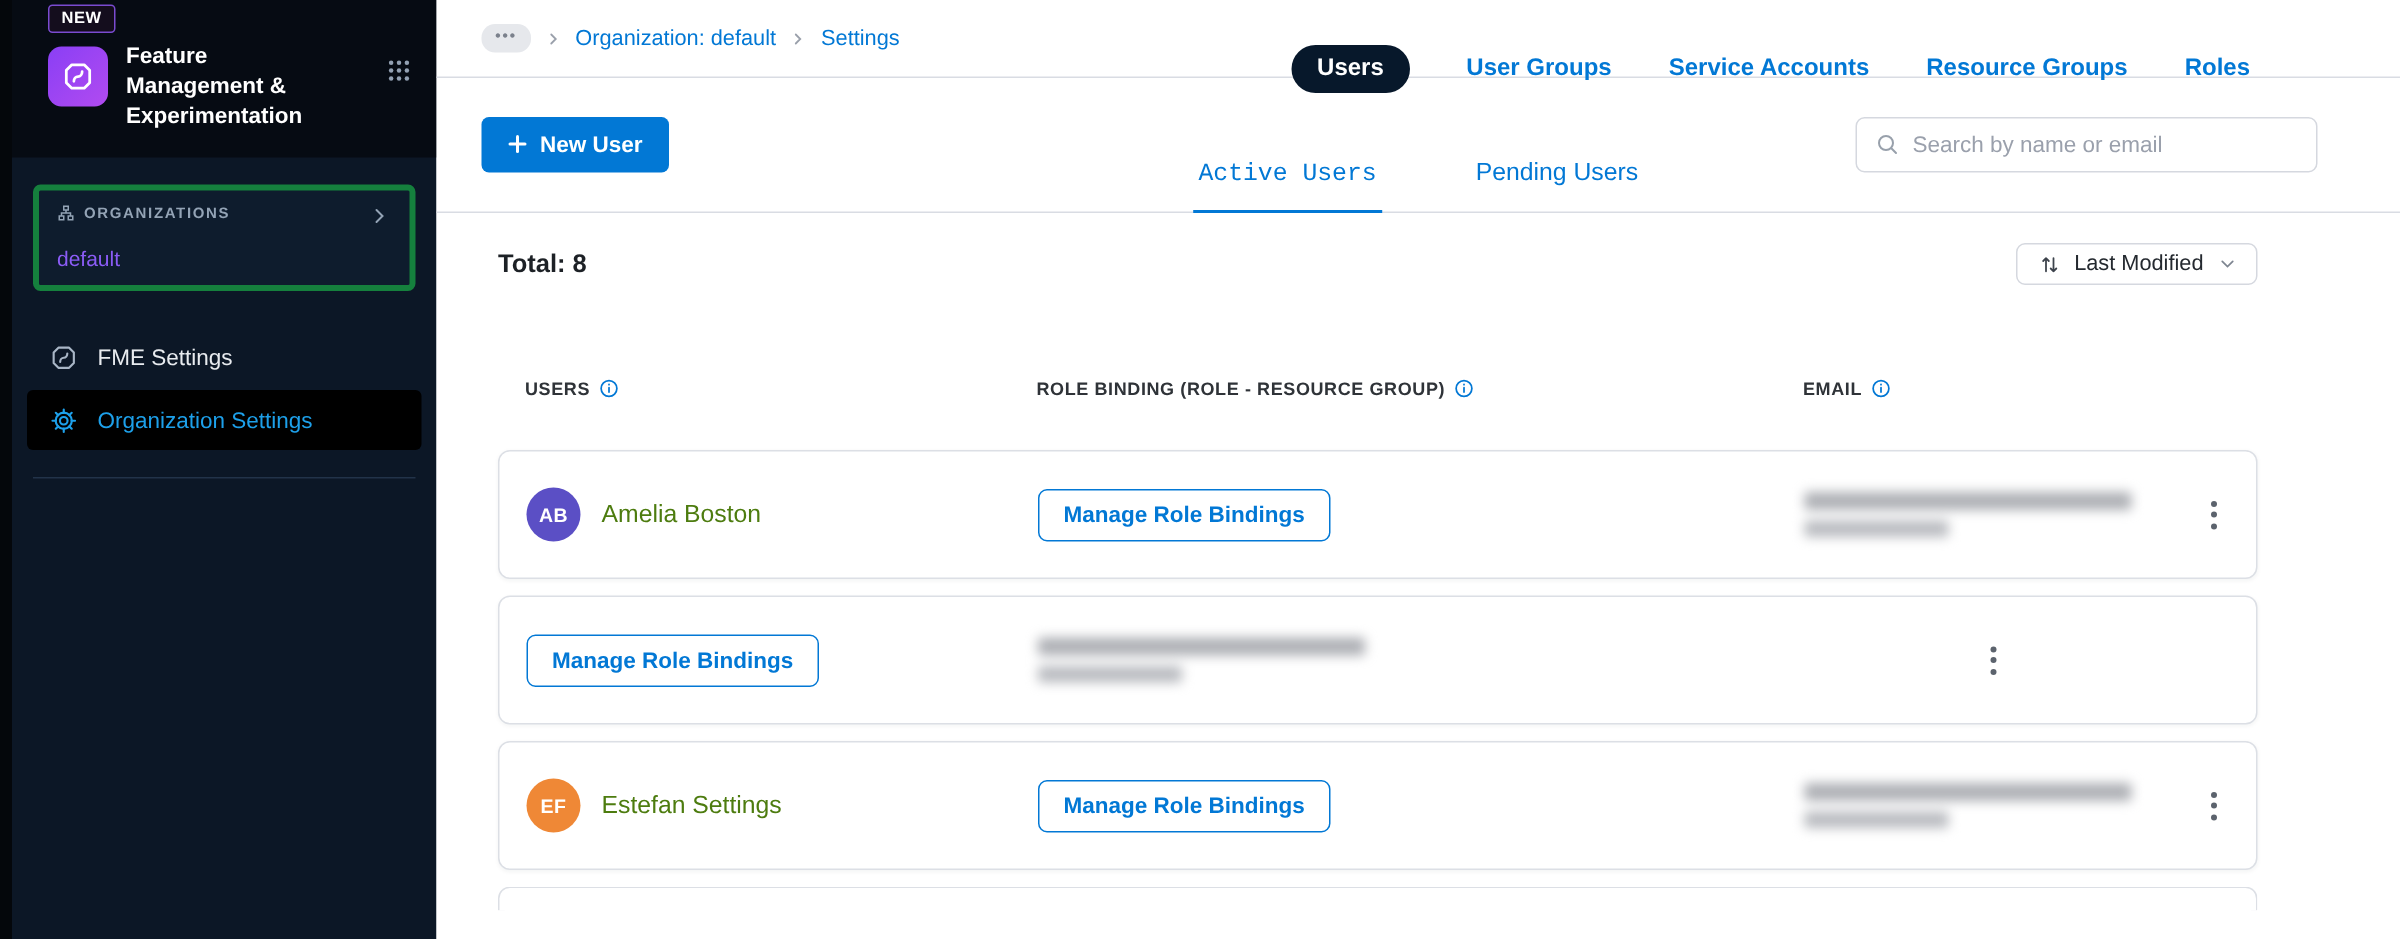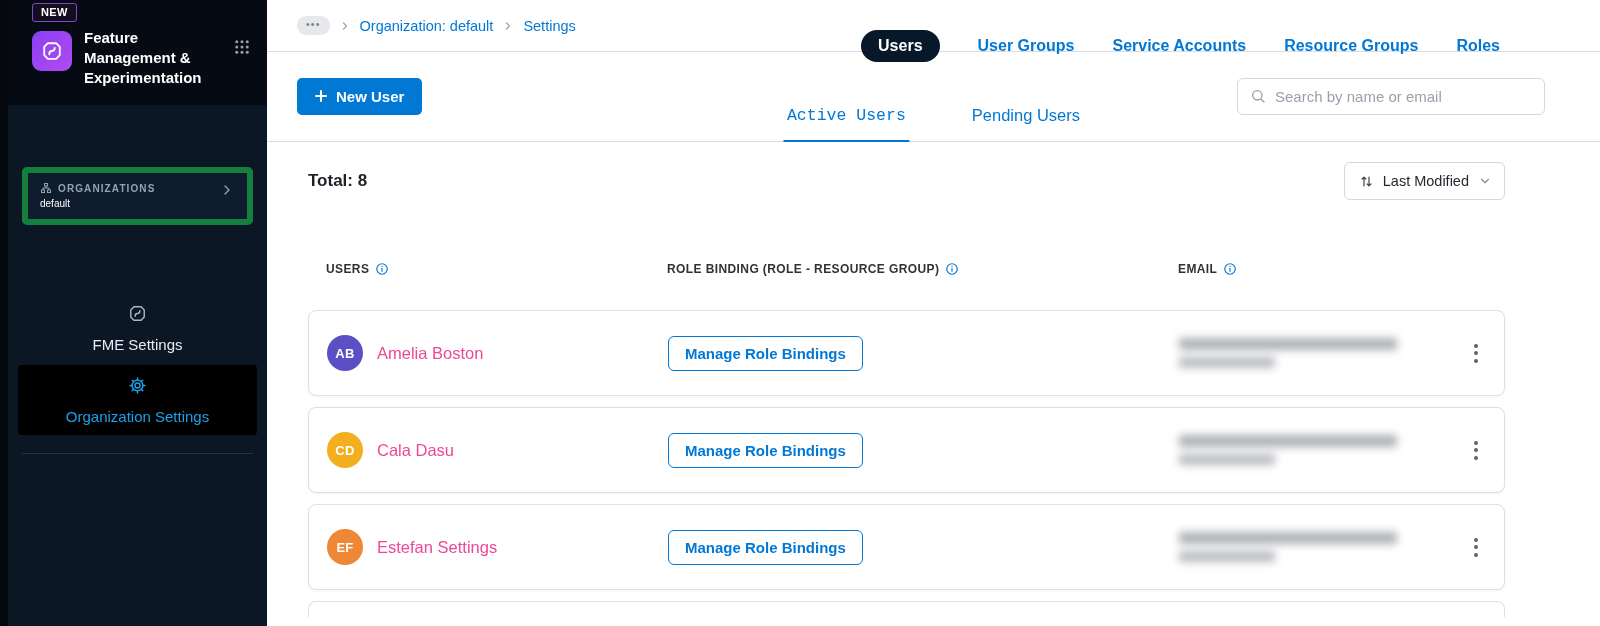--- a/index.html
+++ b/index.html
@@ -3,40 +3,40 @@
 <meta charset="utf-8">
 <style>
   * { box-sizing: border-box; margin: 0; padding: 0; }
   html, body { width: 1600px; height: 626px; }
   body { display: flex; font-family: "Liberation Sans", sans-serif; background: #fff; overflow: hidden; }
 
   
   .edge-strip { width: 8px; background: #04070b; flex-shrink: 0; }
 
   
-  .sidebar { width: 259px; background: #0c1726; flex-shrink: 0; display: flex; flex-direction: column; gap: 44px; }
+  .sidebar { width: 283px; background: #0c1726; flex-shrink: 0; display: flex; flex-direction: column; }
   .sb-header { background: #060b13; padding: 2px 16px 18px 16px; }
   .new-badge { display: inline-block; margin-left: 8px; font-size: 11px; font-weight: 700; color: #fff;
     background: #140d1d; border: 1px solid #7a4bd0; border-radius: 3px; padding: 2px 8px 3px; letter-spacing: .4px; }
   .sb-brand { display: flex; align-items: flex-start; gap: 12px; margin-top: 6px; padding-left: 8px; }
   .logo { width: 40px; height: 40px; border-radius: 9px; background: linear-gradient(135deg, #8a3ff5, #b14bf0);
     display: flex; align-items: center; justify-content: center; flex-shrink: 0; margin-top: 3px; }
   .brand-title { font-size: 15px; font-weight: 700; color: #fff; line-height: 1.32; width: 150px; }
   .grid-icon { margin-left: auto; margin-top: 10px; color: #93a1b3; cursor: pointer; }
 
-  .org-box { margin: 18px 14px 0; border: 6px solid #15803d; background: #0e1c2d; border-radius: 5px;
+  .org-box { margin: 18px 14px 0; border: 4px solid #15803d; background: #0e1c2d; border-radius: 5px;
     padding: 9px 12px 10px; display: flex; align-items: flex-start; cursor: pointer; }
   .org-label-row { display: flex; align-items: center; gap: 6px; color: #93a3b5; }
   .org-label { font-size: 10px; letter-spacing: 1.1px; font-weight: 600; }
-  .org-value { color: #ffffff; font-size: 10px; margin-top: 4px; }
+  .org-value { color: #8b5cf6; font-size: 14px; margin-top: 16px; }
   .org-chevron { margin-left: auto; color: #93a3b5; display: flex; }
 
   .menu { margin-top: 24px; display: flex; flex-direction: column; gap: 2px; }
   .menu-item { display: flex; align-items: center; gap: 13px; margin: 0 10px; padding: 10px 14px;
-    border-radius: 4px; color: #e8ebef; font-size: 15px; cursor: pointer; flex-direction: column; }
+    border-radius: 4px; color: #e8ebef; font-size: 15px; cursor: pointer; }
   .mi-icon { width: 20px; height: 20px; color: #a9b6c6; display: flex; align-items: center; justify-content: center; flex-shrink: 0; }
   .menu-item.active { background: #000000; color: #1da0ea; }
   .menu-item.active .mi-icon { color: #1da0ea; }
   .sb-divider { height: 1px; background: #223349; margin: 16px 14px; }
   .info-right { margin-left: auto; color: #8b99ab; display: flex; }
 
   
   .main { flex: 1; min-width: 0; display: flex; flex-direction: column; background: #fff; }
 
   .page-header { padding: 16px 100px 16px 30px; border-bottom: 1px solid #d9dce3; position: relative; }
@@ -65,36 +65,36 @@
   .search-box { margin-left: auto; width: 308px; height: 37px; border: 1px solid #d5d8df; border-radius: 6px;
     display: flex; align-items: center; gap: 9px; padding: 0 12px; background: #fff; }
   .search-box input { border: none; outline: none; flex: 1; font-size: 15px; font-family: inherit; color: #333; min-width: 0; }
   .search-box input::placeholder { color: #9aa0ac; }
   .search-icon { color: #98a0ab; display: flex; }
 
   .content { flex: 1; padding: 20px 95px 0 41px; display: flex; flex-direction: column; overflow: hidden; gap: 18px; }
   .total-row { display: flex; align-items: center; justify-content: space-between; }
   .total { font-size: 17px; font-weight: 700; color: #1d2126; }
   .sort-box { display: flex; align-items: center; gap: 9px; border: 1px solid #d5d8df; border-radius: 6px;
-    height: 38px; padding: 0 12px 0 14px; cursor: pointer; color: #24292f; font-size: 14.5px; background: #fff; }
+    height: 28px; padding: 0 12px 0 14px; cursor: pointer; color: #24292f; font-size: 14.5px; background: #fff; }
   .sort-glyph { color: #3d434c; display: flex; }
   .sort-chevron { color: #7e8590; display: flex; }
 
   .grid-cols { display: grid; grid-template-columns: 341px 511px 1fr 44px; align-items: center; }
   .table-head { margin-top: 44px; padding-left: 18px; font-size: 12px; font-weight: 700; letter-spacing: .4px; color: #2f3338; }
   .th-cell { display: flex; align-items: center; gap: 6px; }
   .info-icon { color: #0278d5; display: flex; cursor: pointer; }
 
   .rows { margin-top: 16px; display: flex; flex-direction: column; gap: 11px; }
   .row-card { height: 86px; border: 1px solid #dcdfe5; border-radius: 8px; background: #fff;
     box-shadow: 0 1px 3px rgba(20,30,40,.05); padding-left: 18px; padding-right: 6px; }
   .user-cell { display: flex; align-items: center; gap: 14px; }
   .avatar { width: 36px; height: 36px; border-radius: 50%; color: #fff; font-size: 13px; font-weight: 700;
     display: flex; align-items: center; justify-content: center; letter-spacing: .3px; flex-shrink: 0; }
-  .user-name { font-size: 16.5px; color: #ec4899; }
+  .user-name { font-size: 16.5px; color: #4d7c0f; }
   .btn-outline { width: fit-content; background: #fff; border: 1.6px solid #0278d5; color: #0278d5;
     font-size: 15px; font-weight: 600; border-radius: 6px; padding: 8px 16px; cursor: pointer; font-family: inherit; }
   .email-redacted { filter: blur(4px); display: flex; flex-direction: column; gap: 7px; }
   .email-redacted .l1 { width: 218px; height: 12px; background: #aeb0b5; border-radius: 2px; }
   .email-redacted .l2 { width: 96px; height: 11px; background: #b9bbc0; border-radius: 2px; }
   .kebab { display: flex; flex-direction: column; gap: 3.5px; align-items: center; justify-content: center;
     cursor: pointer; padding: 8px; justify-self: center; }
   .kebab span { width: 4px; height: 4px; border-radius: 50%; background: #5c636d; }
   .row-peek { height: 16px; border: 1px solid #dcdfe5; border-bottom: none; border-radius: 8px 8px 0 0; background: #fff; flex-shrink: 0; }
 </style>
@@ -292,24 +292,20 @@
             <div class="l2"></div>
           </div>
         <div class="kebab">
             <span></span>
             <span></span>
             <span></span>
           </div>
       </div>
 
       <div class="row-card grid-cols">
-        <div class="user-cell">
-          <span class="avatar" style="background: rgb(242, 176, 30);">CD</span>
-          <span class="user-name">Cala Dasu</span>
-        </div>
         <button class="btn-outline">Manage Role Bindings</button>
         <div class="email-redacted">
             <div class="l1"></div>
             <div class="l2"></div>
           </div>
         <div class="kebab">
             <span></span>
             <span></span>
             <span></span>
           </div>

